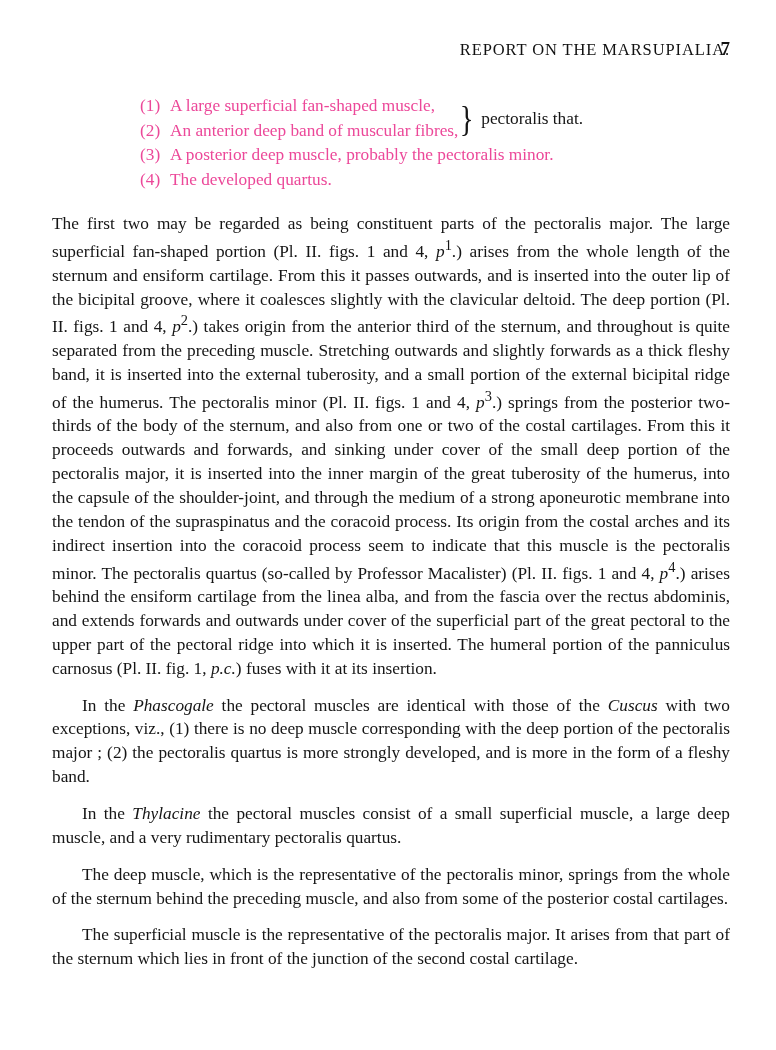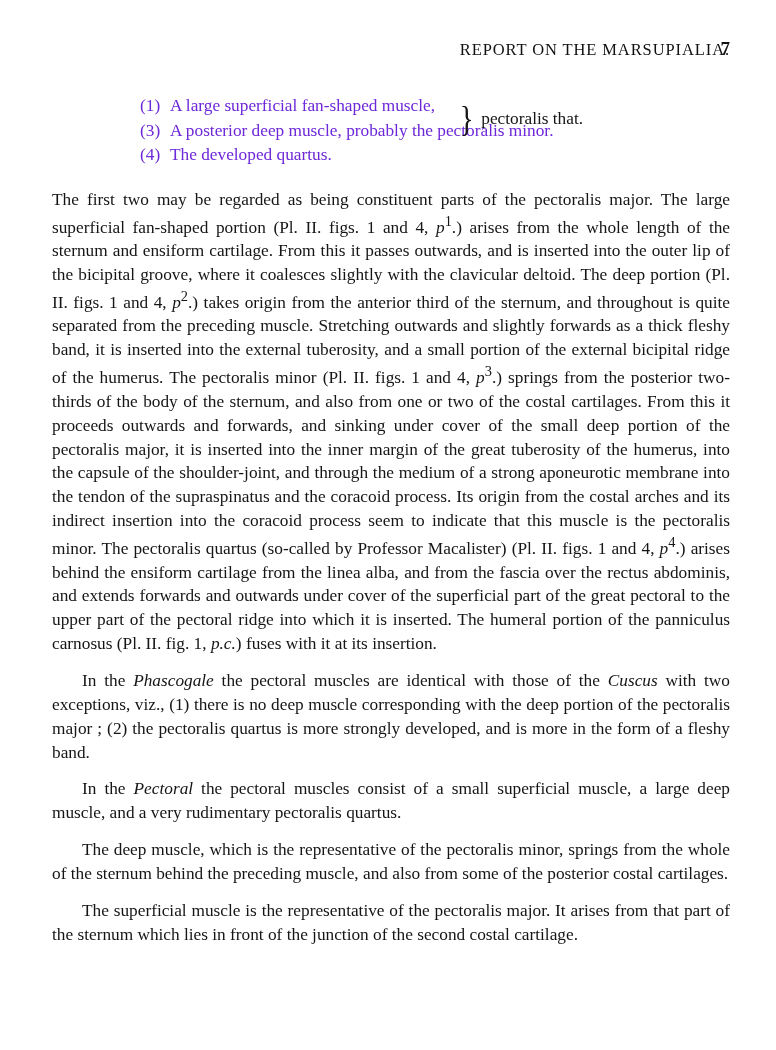--- a/index.html
+++ b/index.html
@@ -63,21 +63,21 @@
   }
   .list-block {
     margin: 18px 0 20px 0;
     padding-left: 88px;
     position: relative;
   }
   .list-line {
     font-size: 17.3px;
     line-height: 1.42;
     white-space: nowrap;
-    color: #6d28d9;
+    color: #ec4899;
   }
   .num {
     display: inline-block;
     width: 30px;
   }
   .brace-wrap {
     position: absolute;
     left: 406px;
     top: 0;
     display: flex;
@@ -113,33 +113,36 @@
   </div>
 
   <div class="body">
 
 
     <div class="list-block">
       <div class="list-line">
         <span class="num">(1)</span><span>A large superficial fan-shaped muscle,</span>
       </div>
       <div class="list-line">
+        <span class="num">(2)</span><span>An anterior deep band of muscular fibres,</span>
+      </div>
+      <div class="list-line">
         <span class="num">(3)</span><span>A posterior deep muscle, probably the pectoralis minor.</span>
       </div>
       <div class="list-line">
         <span class="num">(4)</span><span>The developed quartus.</span>
       </div>
       <div class="brace-wrap">
         <span class="brace">}</span>
         <span class="brace-label">pectoralis that.</span>
       </div>
     </div>
 
     <div class="main-block">
       <p class="noindent" id="para-main">The first two may be regarded as being constituent parts of the pectoralis major.  The large superficial fan-shaped portion (Pl. II. figs. 1 and 4, <i>p</i><sup>1</sup>.) arises from the whole length of the sternum and ensiform cartilage.  From this it passes outwards, and is inserted into the outer lip of the bicipital groove, where it coalesces slightly with the clavicular deltoid.  The deep portion (Pl. II. figs. 1 and 4, <i>p</i><sup>2</sup>.) takes origin from the anterior third of the sternum, and throughout is quite separated from the preceding muscle.  Stretching outwards and slightly forwards as a thick fleshy band, it is inserted into the external tuberosity, and a small portion of the external bicipital ridge of the humerus.  The pectoralis minor (Pl. II. figs. 1 and 4, <i>p</i><sup>3</sup>.) springs from the posterior two-thirds of the body of the sternum, and also from one or two of the costal cartilages.  From this it proceeds outwards and forwards, and sinking under cover of the small deep portion of the pectoralis major, it is inserted into the inner margin of the great tuberosity of the humerus, into the capsule of the shoulder-joint, and through the medium of a strong aponeurotic membrane into the tendon of the supraspinatus and the coracoid process.  Its origin from the costal arches and its indirect insertion into the coracoid process seem to indicate that this muscle is the pectoralis minor.  The pectoralis quartus (so-called by Professor Macalister) (Pl. II. figs. 1 and 4, <i>p</i><sup>4</sup>.) arises behind the ensiform cartilage from the linea alba, and from the fascia over the rectus abdominis, and extends forwards and outwards under cover of the superficial part of the great pectoral to the upper part of the pectoral ridge into which it is inserted.  The humeral portion of the panniculus carnosus (Pl. II. fig. 1, <i>p.c.</i>) fuses with it at its insertion.</p>
       <p class="indent para-gap" id="para-phascogale">In the <i>Phascogale</i> the pectoral muscles are identical with those of the <i>Cuscus</i> with two exceptions, viz., (1) there is no deep muscle corresponding with the deep portion of the pectoralis major ; (2) the pectoralis quartus is more strongly developed, and is more in the form of a fleshy band.</p>
-      <p class="indent para-gap" id="para-thylacine">In the <i>Pectoral</i> the pectoral muscles consist of a small superficial muscle, a large deep muscle, and a very rudimentary pectoralis quartus.</p>
+      <p class="indent para-gap" id="para-thylacine">In the <i>Thylacine</i> the pectoral muscles consist of a small superficial muscle, a large deep muscle, and a very rudimentary pectoralis quartus.</p>
       <p class="indent para-gap" id="para-deep">The deep muscle, which is the representative of the pectoralis minor, springs from the whole of the sternum behind the preceding muscle, and also from some of the posterior costal cartilages.</p>
       <p class="indent para-gap" id="para-superficial">The superficial muscle is the representative of the pectoralis major.  It arises from that part of the sternum which lies in front of the junction of the second costal cartilage.</p>
     </div>
 
   </div>
 </div>
 
 </body></html>

